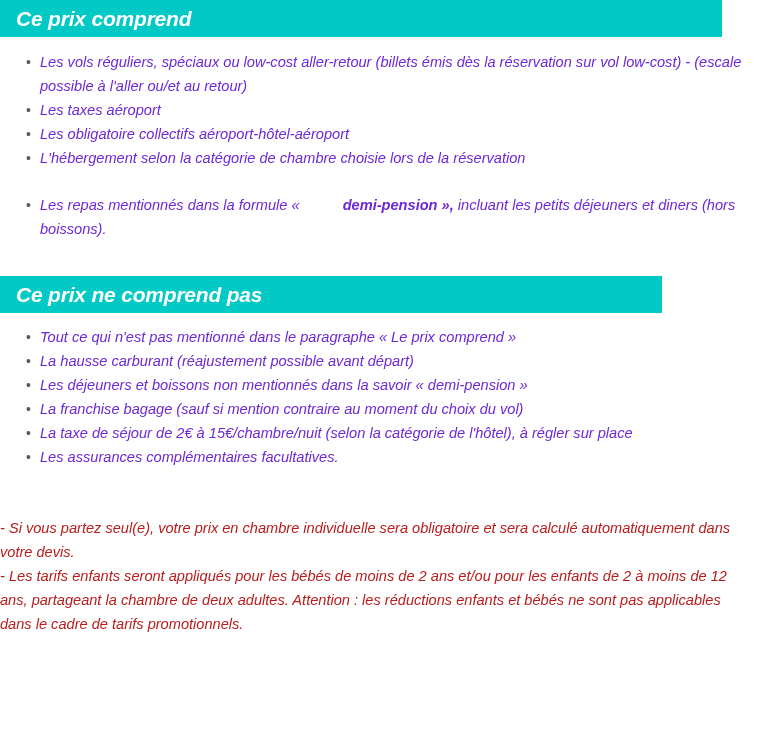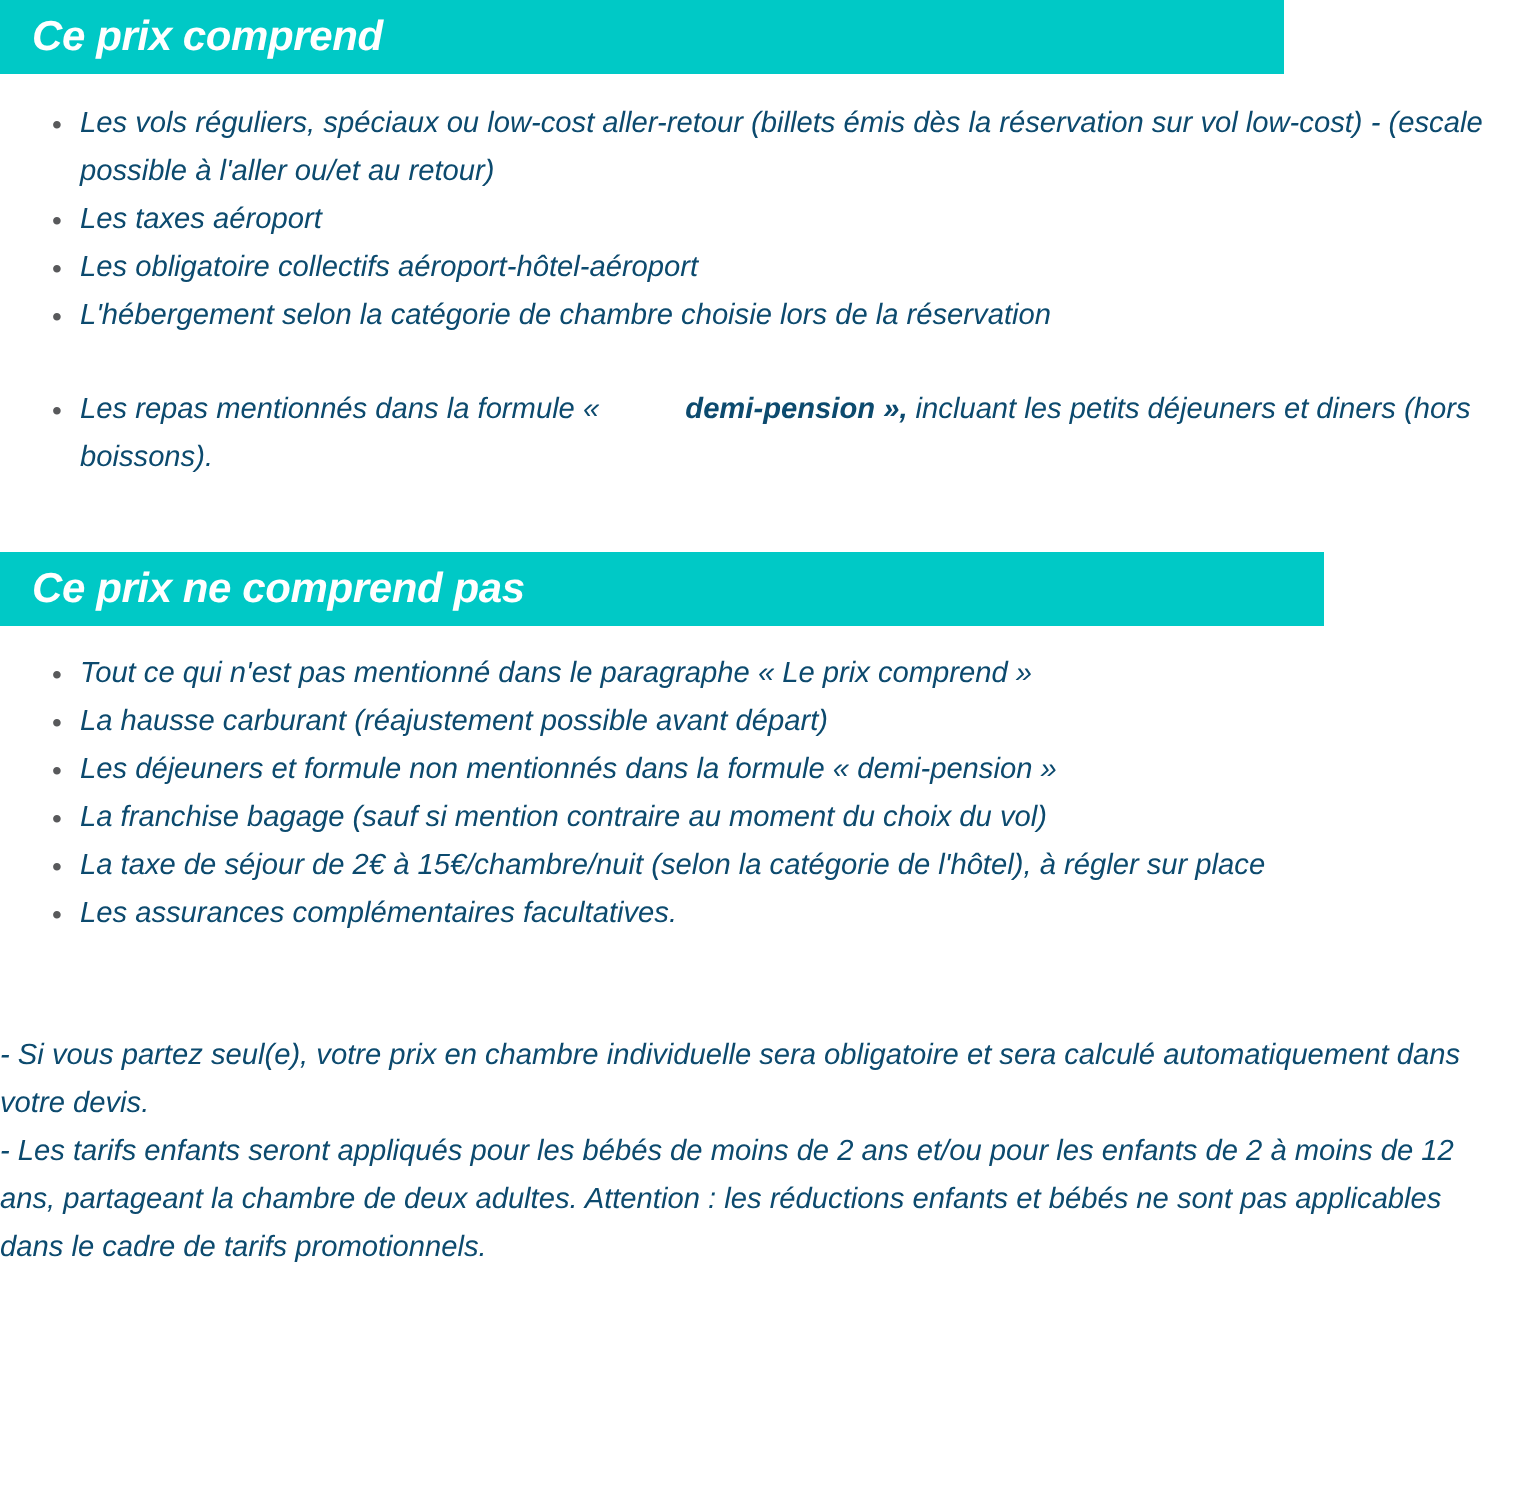--- a/index.html
+++ b/index.html
@@ -24,21 +24,21 @@
 
   
   .section-header {
     background: #00c9c6;
     height: 37px;
     display: flex;
     align-items: center;
     box-sizing: border-box;
     padding: 0 0 0 16px;
   }
-  .section-header.full    { width: 642px; text-align: right; }
+  .section-header.full    { width: 722px; text-align: right; }
   .section-header.inset   { width: 662px; }
 
   .section-header-title {
     color: #ffffff;
     font-style: italic;
     font-weight: bold;
     font-size: 21px;
     line-height: 21px;
     letter-spacing: -0.2px;
     white-space: nowrap;
@@ -54,21 +54,21 @@
     list-style: none;
     margin: 0;
     padding: 0;
   }
   .bullet-item {
     position: relative;
     padding-left: 40px;
     font-style: italic;
     font-size: 14.6px;
     line-height: 24px;
-    color: #0c4a6e;
+    color: #6d28d9;
   }
   .bullet-item::before {
     content: "\2022";
     position: absolute;
     left: 26px;
     top: 0;
     font-size: 14px;
     line-height: 24px;
     font-style: normal;
     color: #58595b;
@@ -89,21 +89,21 @@
   
   .sec2-body { padding-top: 12px; }
   .sec2-spacer { height: 35px; }
 
   
   .notes {
     padding: 12px 12px 0 0;
     font-style: italic;
     font-size: 14.6px;
     line-height: 24px;
-    color: #0c4a6e;
+    color: #b91c1c;
   }
   .note-para {
     margin: 0;
     padding: 0;
   }
 </style>
 </head>
 <body>
 
 <div class="page">
@@ -126,21 +126,21 @@
   <div class="sec1-spacer"></div>
 
   <div class="section">
     <div class="section-header inset">
       <span class="section-header-title">Ce prix ne comprend pas</span>
     </div>
     <div class="section-body sec2-body">
       <ul class="bullet-list">
         <li class="bullet-item">Tout ce qui n'est pas mentionné dans le paragraphe « Le prix comprend »</li>
         <li class="bullet-item">La hausse carburant (réajustement possible avant départ)</li>
-        <li class="bullet-item">Les déjeuners et formule non mentionnés dans la formule « demi-pension »</li>
+        <li class="bullet-item">Les déjeuners et boissons non mentionnés dans la savoir « demi-pension »</li>
         <li class="bullet-item">La franchise bagage (sauf si mention contraire au moment du choix du vol)</li>
         <li class="bullet-item">La taxe de séjour de 2€ à 15€/chambre/nuit (selon la catégorie de l'hôtel), à régler sur place</li>
         <li class="bullet-item">Les assurances complémentaires facultatives.</li>
       </ul>
     </div>
   </div>
 
   <div class="sec2-spacer"></div>
 
   <div class="section">

